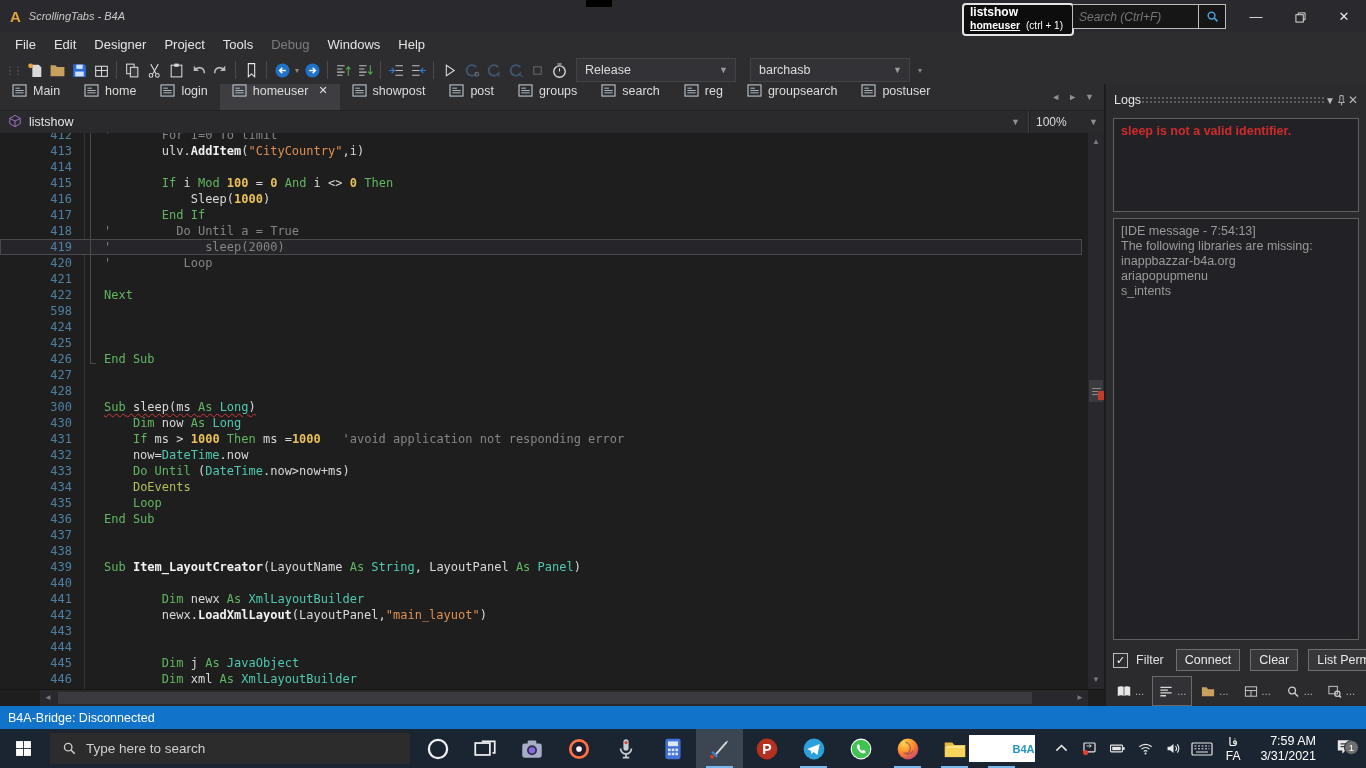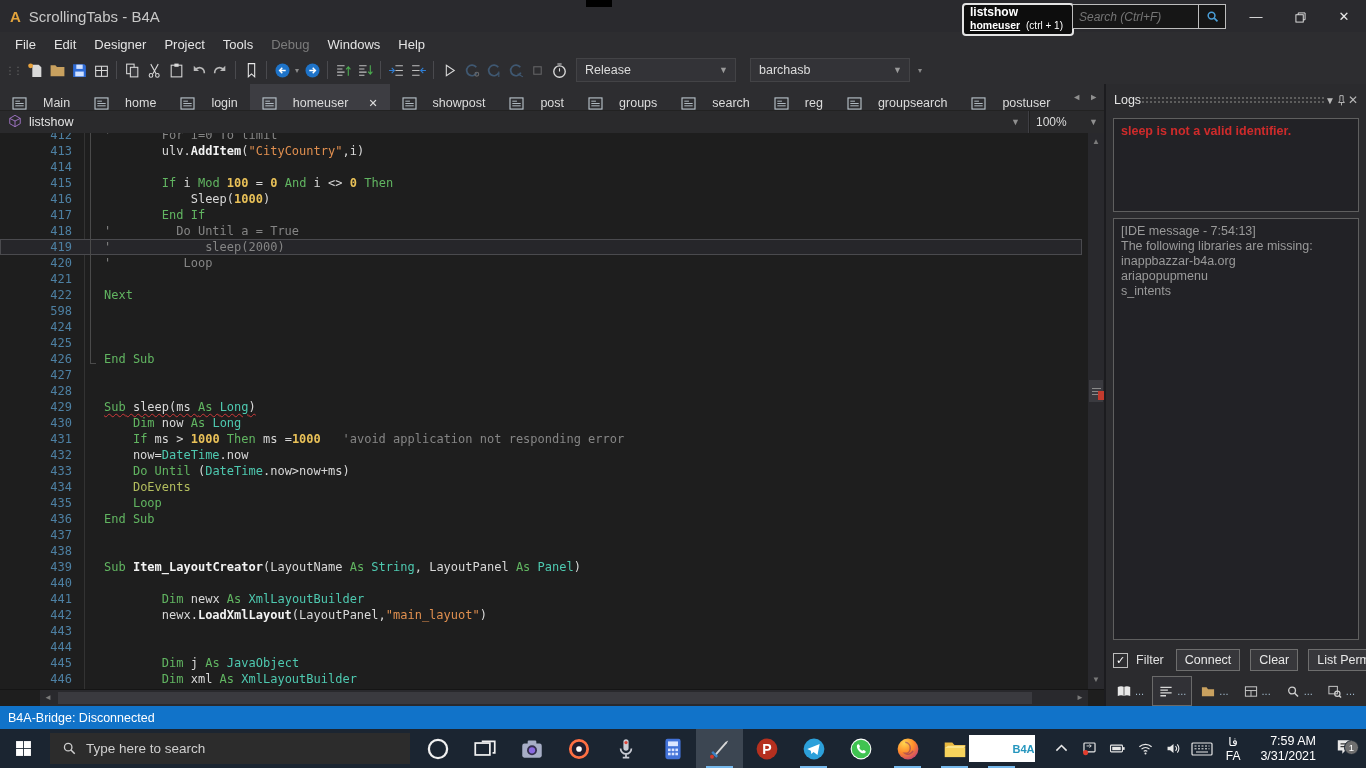--- a/index.html
+++ b/index.html
@@ -4,21 +4,21 @@
 <style>
   html,body{margin:0;padding:0;background:#000;}
   body{width:1366px;height:768px;overflow:hidden;position:relative;
        font-family:"Liberation Sans",sans-serif;color:#d8d8d8;font-size:12px;
        -webkit-font-smoothing:antialiased;}
   .screen{width:1366px;height:768px;display:flex;flex-direction:column;background:#2d2d30;}
 
   
   .titlebar{height:32px;background:#2a2a2e;display:flex;align-items:center;position:relative;flex:0 0 auto;}
   .app-logo{font-weight:bold;color:#e2a33c;font-size:15px;margin:0 8px 0 10px;}
-  .win-title{color:#c8c8c8;font-size:15px;}
+  .win-title{color:#c8c8c8;font-size:11px;font-style:italic;}
   .notch{position:absolute;left:586px;top:0;width:26px;height:7px;background:#000;}
   .qswitch{position:absolute;left:962px;top:3px;width:96px;background:#0d0d0d;border:2px solid #e4e4e4;
            border-radius:4px;padding:1px 6px 2px;line-height:13px;}
   .qswitch .l1{font-weight:bold;font-size:12px;color:#fff;}
   .qswitch .l2{font-size:10.5px;color:#fff;}
   .qswitch .l2 b{text-decoration:underline;}
   .tsearch{position:absolute;left:1072px;top:4px;width:152px;height:23px;border:1px solid #bdbdbd;
            background:#161616;display:flex;align-items:center;}
   .tsearch input{flex:1;background:transparent;border:0;outline:0;color:#9a9a9a;font-style:italic;
            font-size:12px;padding:0 6px;font-family:"Liberation Sans",sans-serif;min-width:0;}
@@ -41,21 +41,21 @@
   .combo{height:22px;background:#333337;border:1px solid #434346;display:flex;align-items:center;
          color:#dcdcdc;font-size:12.5px;padding-left:8px;justify-content:space-between;}
   .combo .arr{color:#9a9a9a;font-size:9px;padding:0 7px;}
 
   
   .workspace{flex:1;display:flex;min-height:0;}
   .main-col{width:1106px;display:flex;flex-direction:column;min-width:0;}
 
   .tabstrip{height:26px;background:#2d2d30;display:flex;align-items:stretch;flex:0 0 auto;}
   .tabs{display:flex;flex:1;}
-  .tab{display:flex;align-items:flex-end;padding:0 12px;font-size:12.5px;color:#dcdcdc;gap:16px;}
+  .tab{display:flex;align-items:flex-start;padding:0 12px;font-size:12.5px;color:#dcdcdc;gap:6px;}
   .tab svg{width:15px;height:13px;}
   .tab.active{background:#3d3d42;}
   .tab .x{color:#e0e0e0;font-size:11px;margin-left:4px;}
   .tabnav{display:flex;align-items:center;gap:8px;padding:0 10px;color:#8f8f8f;font-size:9px;}
 
   .modulebar{height:22px;background:#2a2a2c;border-top:1px solid #222;display:flex;align-items:center;flex:0 0 auto;}
   .modcombo{flex:1;height:100%;display:flex;align-items:center;gap:7px;padding-left:8px;border-right:1px solid #3f3f44;}
   .modcombo svg{width:14px;height:14px;}
   .modname{font-size:12.5px;color:#e4e4e4;}
   .modarr{margin-left:auto;color:#8f8f8f;font-size:9px;padding-right:8px;}
@@ -479,21 +479,21 @@
             <div class="row cur"><span class="ln">419</span><span class="codecell"><span class="c">'             sleep(2000)</span></span></div>
             <div class="row"><span class="ln">420</span><span class="codecell"><span class="c">'          Loop</span></span></div>
             <div class="row"><span class="ln">421</span><span class="codecell"></span></div>
             <div class="row"><span class="ln">422</span><span class="codecell"><span class="k">Next</span></span></div>
             <div class="row"><span class="ln">598</span><span class="codecell"></span></div>
             <div class="row"><span class="ln">424</span><span class="codecell"></span></div>
             <div class="row"><span class="ln">425</span><span class="codecell"></span></div>
             <div class="row"><span class="ln">426</span><span class="codecell"><span class="k">End Sub</span></span></div>
             <div class="row"><span class="ln">427</span><span class="codecell"></span></div>
             <div class="row"><span class="ln">428</span><span class="codecell"></span></div>
-            <div class="row"><span class="ln">429</span><span class="codecell"><span class="sqg"><span class="k">Sub</span><span class="p"> sleep(ms </span><span class="k">As</span><span class="p"> </span><span class="t">Long</span><span class="p">)</span></span></span></div>
+            <div class="row"><span class="ln">300</span><span class="codecell"><span class="sqg"><span class="k">Sub</span><span class="p"> sleep(ms </span><span class="k">As</span><span class="p"> </span><span class="t">Long</span><span class="p">)</span></span></span></div>
             <div class="row"><span class="ln">430</span><span class="codecell"><span class="p">    </span><span class="k">Dim</span><span class="p"> now </span><span class="k">As</span><span class="p"> </span><span class="t">Long</span></span></div>
             <div class="row"><span class="ln">431</span><span class="codecell"><span class="p">    </span><span class="k">If</span><span class="p"> ms &gt; </span><span class="n">1000</span><span class="p"> </span><span class="k">Then</span><span class="p"> ms =</span><span class="n">1000</span><span class="p">   </span><span class="c">'avoid application not responding error</span></span></div>
             <div class="row"><span class="ln">432</span><span class="codecell"><span class="p">    now=</span><span class="t">DateTime</span><span class="p">.now</span></span></div>
             <div class="row"><span class="ln">433</span><span class="codecell"><span class="p">    </span><span class="k">Do Until</span><span class="p"> (</span><span class="t">DateTime</span><span class="p">.now&gt;now+ms)</span></span></div>
             <div class="row"><span class="ln">434</span><span class="codecell"><span class="p">    </span><span class="b">DoEvents</span></span></div>
             <div class="row"><span class="ln">435</span><span class="codecell"><span class="p">    </span><span class="k">Loop</span></span></div>
             <div class="row"><span class="ln">436</span><span class="codecell"><span class="k">End Sub</span></span></div>
             <div class="row"><span class="ln">437</span><span class="codecell"></span></div>
             <div class="row"><span class="ln">438</span><span class="codecell"></span></div>
             <div class="row"><span class="ln">439</span><span class="codecell"><span class="k">Sub</span><span class="p"> </span><span class="m">Item_LayoutCreator</span><span class="p">(LayoutName </span><span class="k">As</span><span class="p"> </span><span class="t">String</span><span class="p">, LayoutPanel </span><span class="k">As</span><span class="p"> </span><span class="t">Panel</span><span class="p">)</span></span></div>

